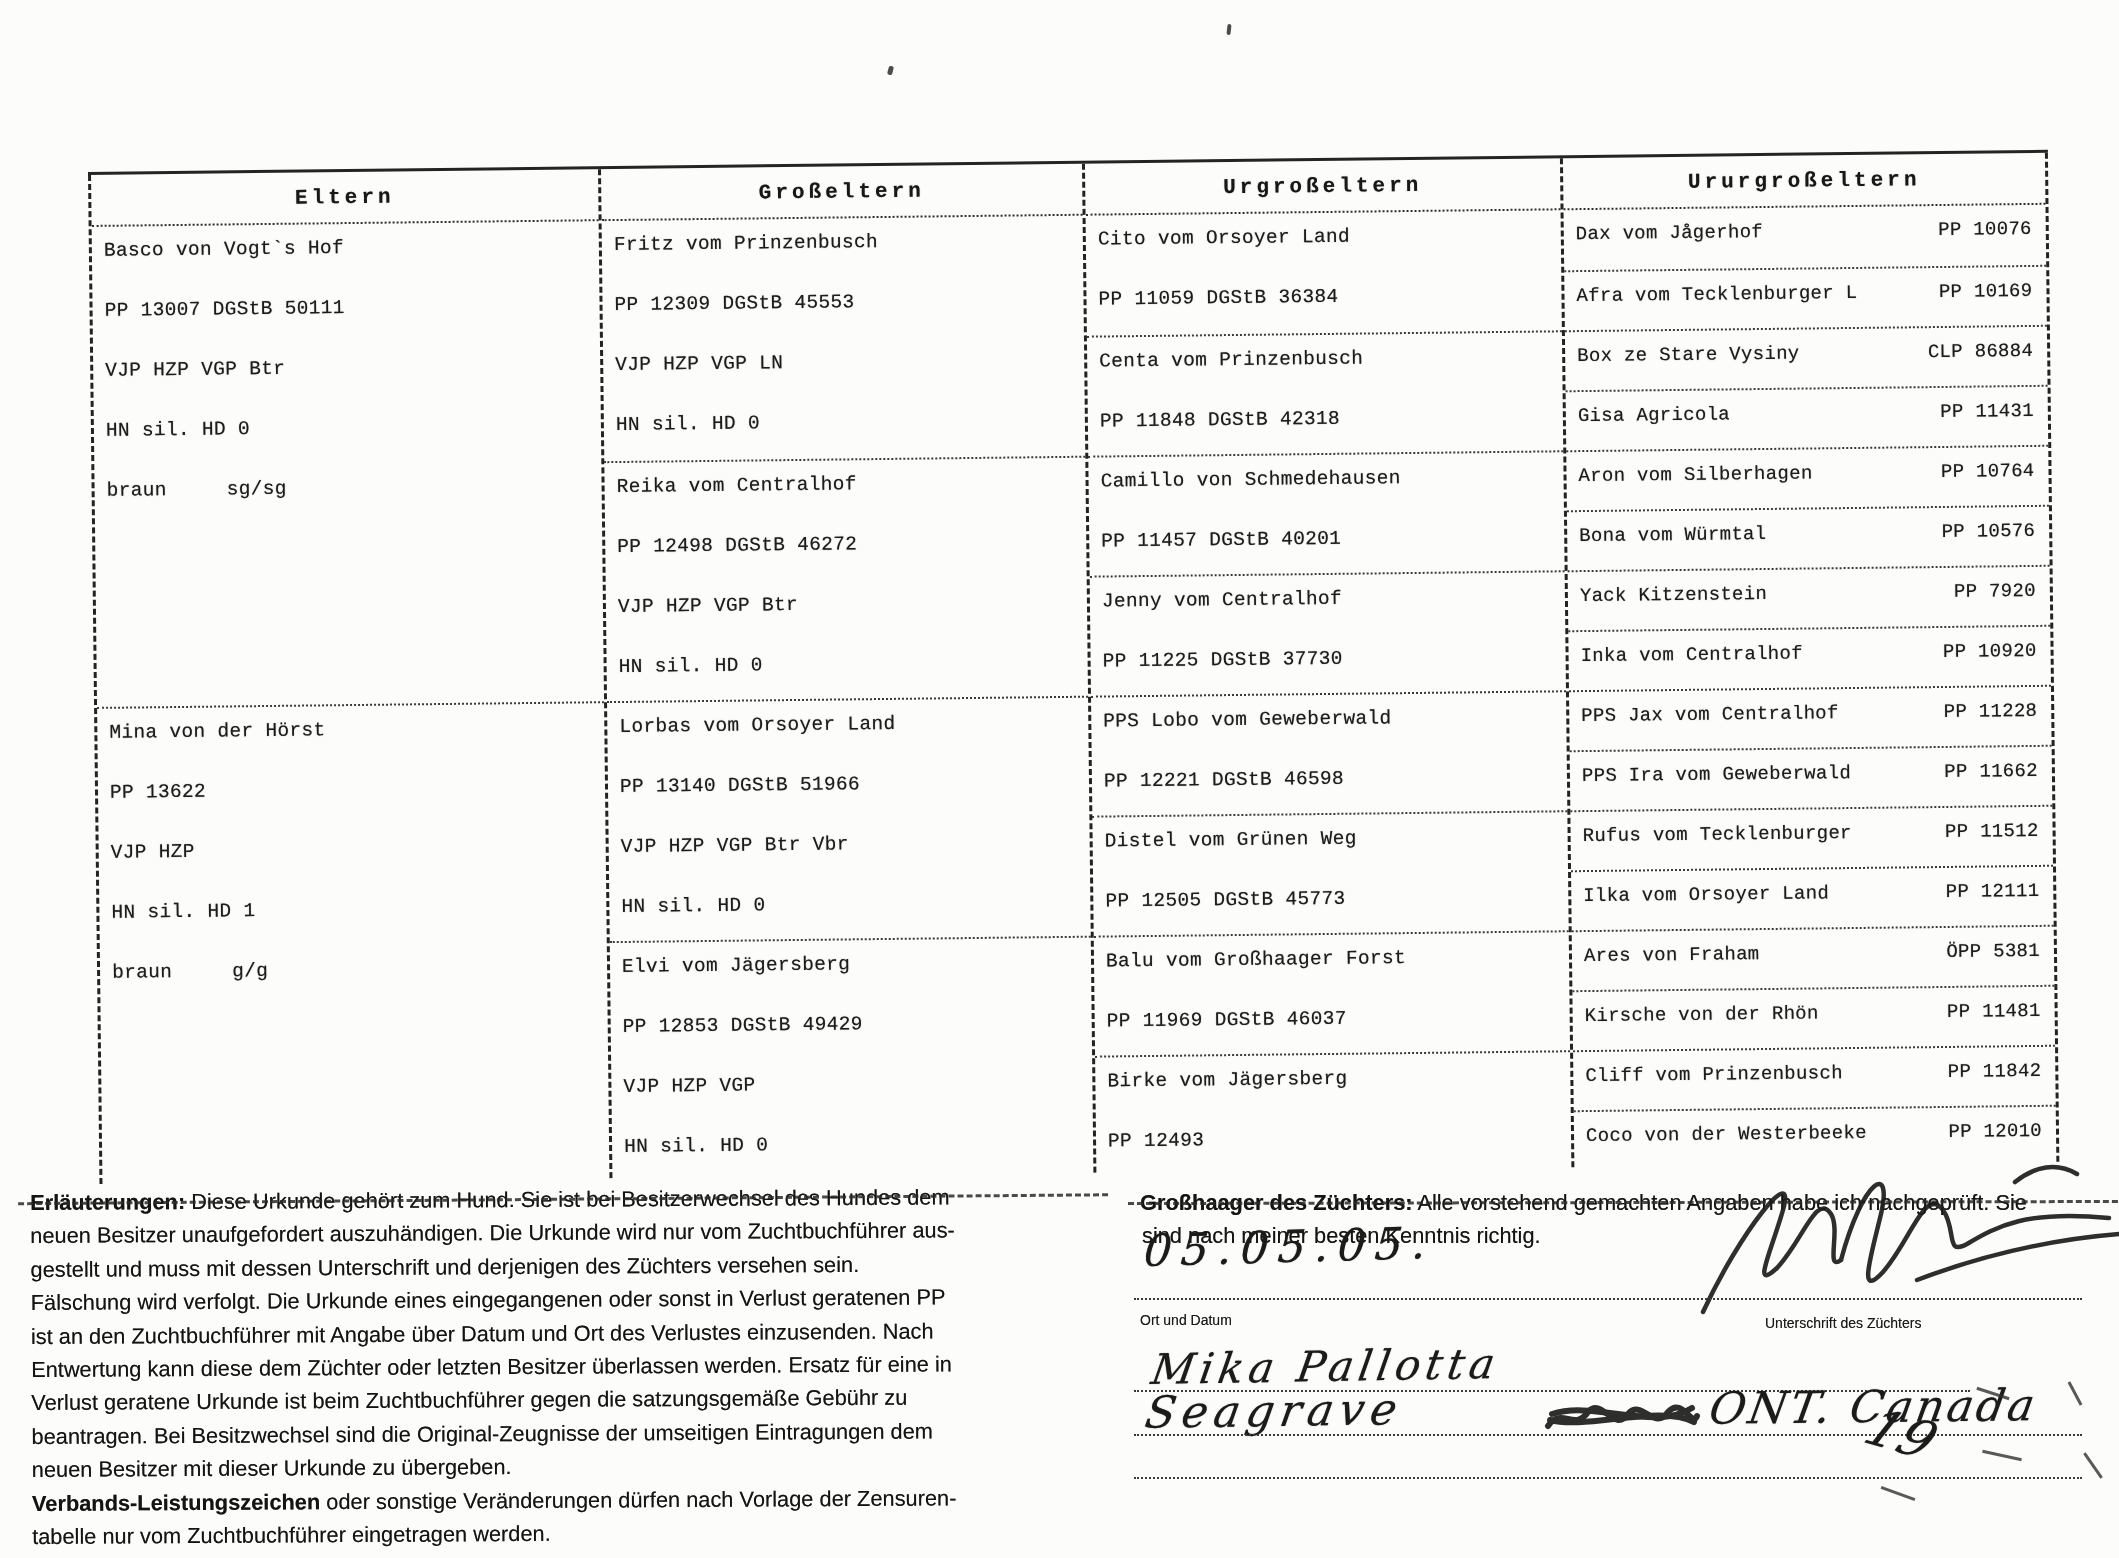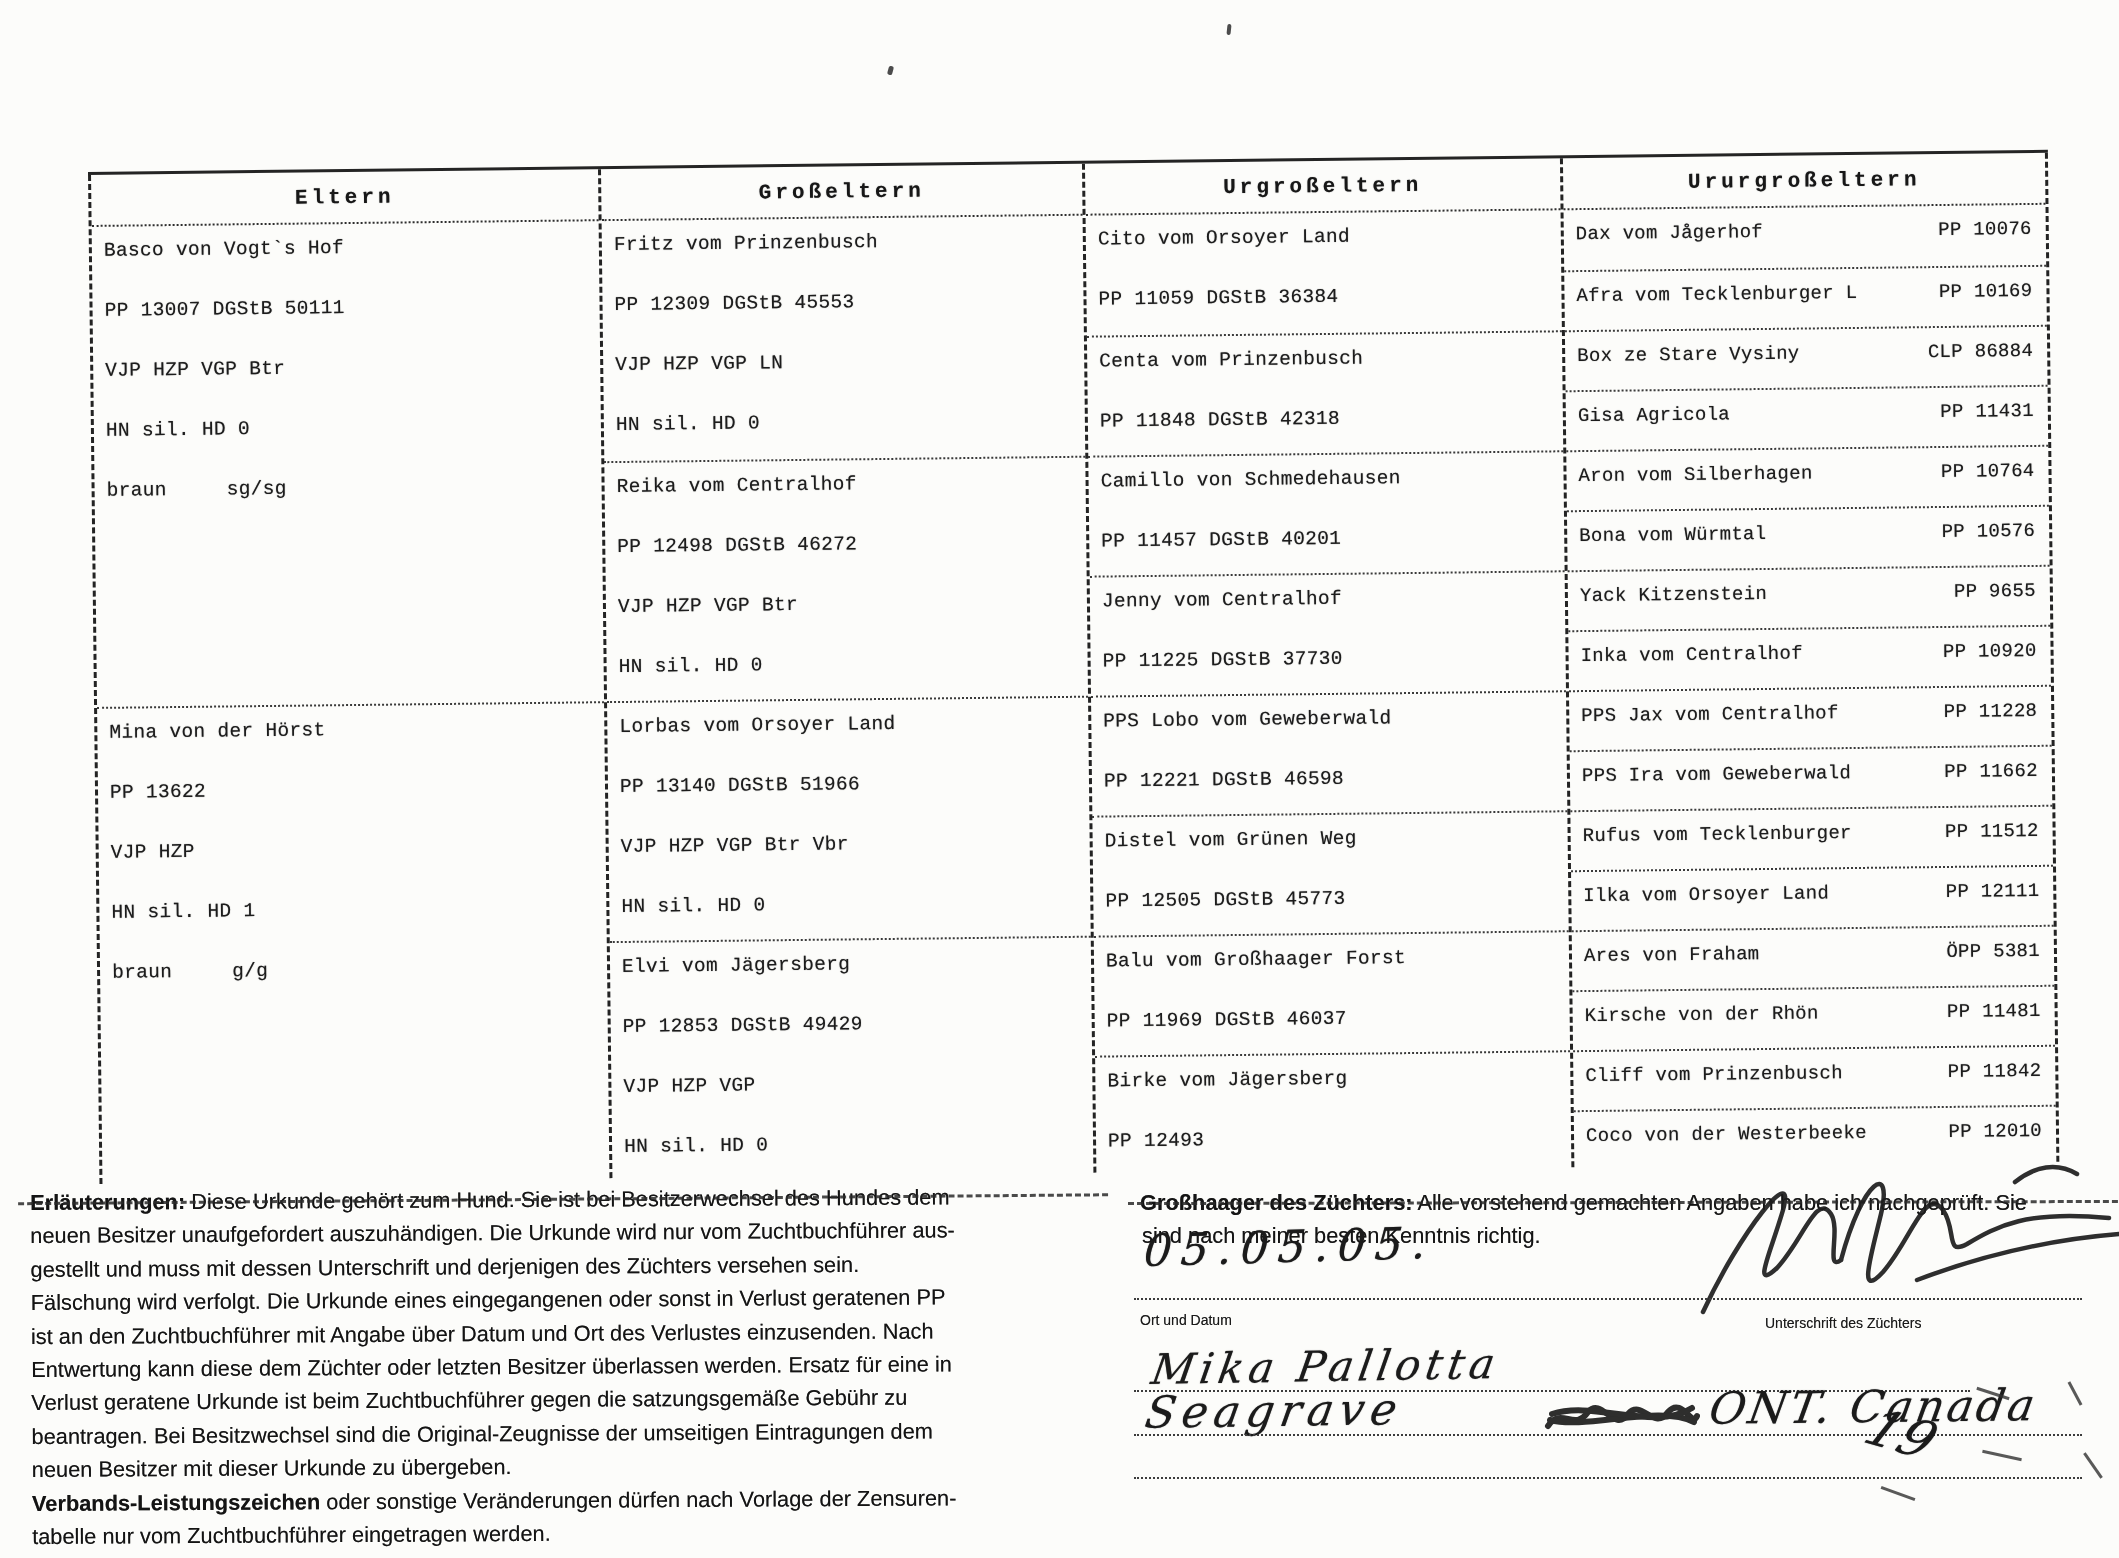--- a/index.html
+++ b/index.html
@@ -193,21 +193,21 @@
         <div class="entry u1">
           <div class="line"><span>Gisa Agricola</span><span>PP 11431</span></div>
         </div>
         <div class="entry u1">
           <div class="line"><span>Aron vom Silberhagen</span><span>PP 10764</span></div>
         </div>
         <div class="entry u1">
           <div class="line"><span>Bona vom Würmtal</span><span>PP 10576</span></div>
         </div>
         <div class="entry u1">
-          <div class="line"><span>Yack Kitzenstein</span><span>PP 9655</span></div>
+          <div class="line"><span>Yack Kitzenstein</span><span>PP 7920</span></div>
         </div>
         <div class="entry u1">
           <div class="line"><span>Inka vom Centralhof</span><span>PP 10920</span></div>
         </div>
         <div class="entry u1">
           <div class="line"><span>PPS Jax vom Centralhof</span><span>PP 11228</span></div>
         </div>
         <div class="entry u1">
           <div class="line"><span>PPS Ira vom Geweberwald</span><span>PP 11662</span></div>
         </div>

